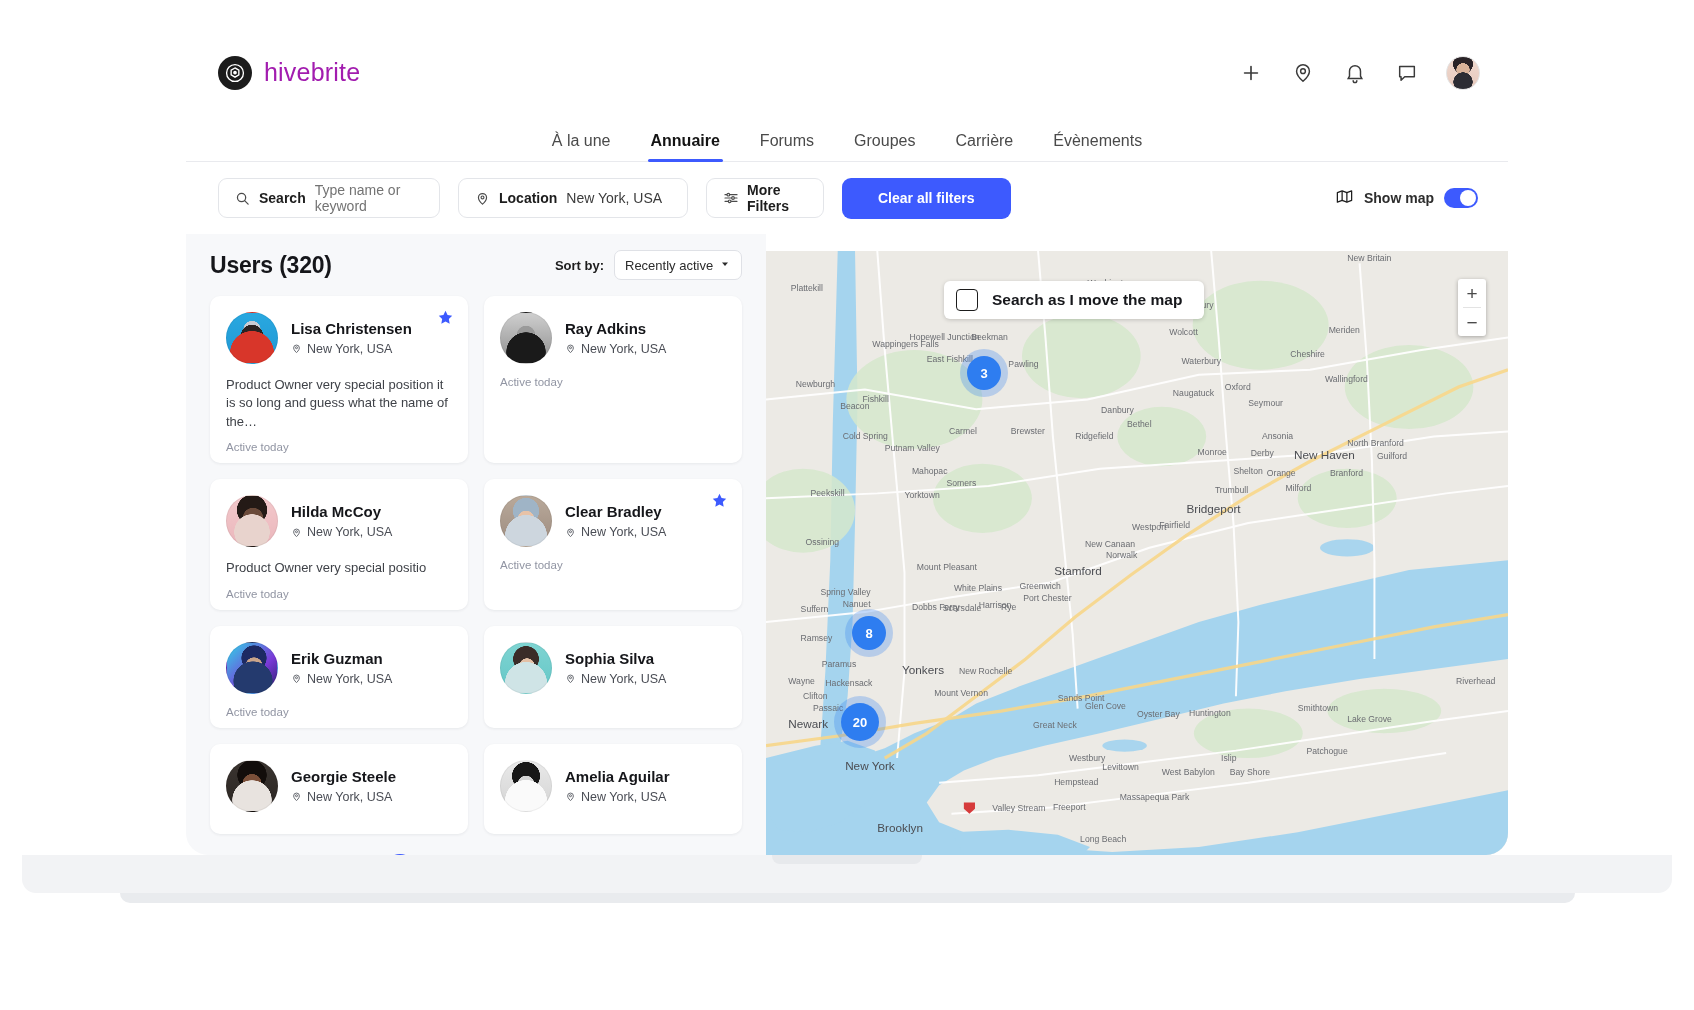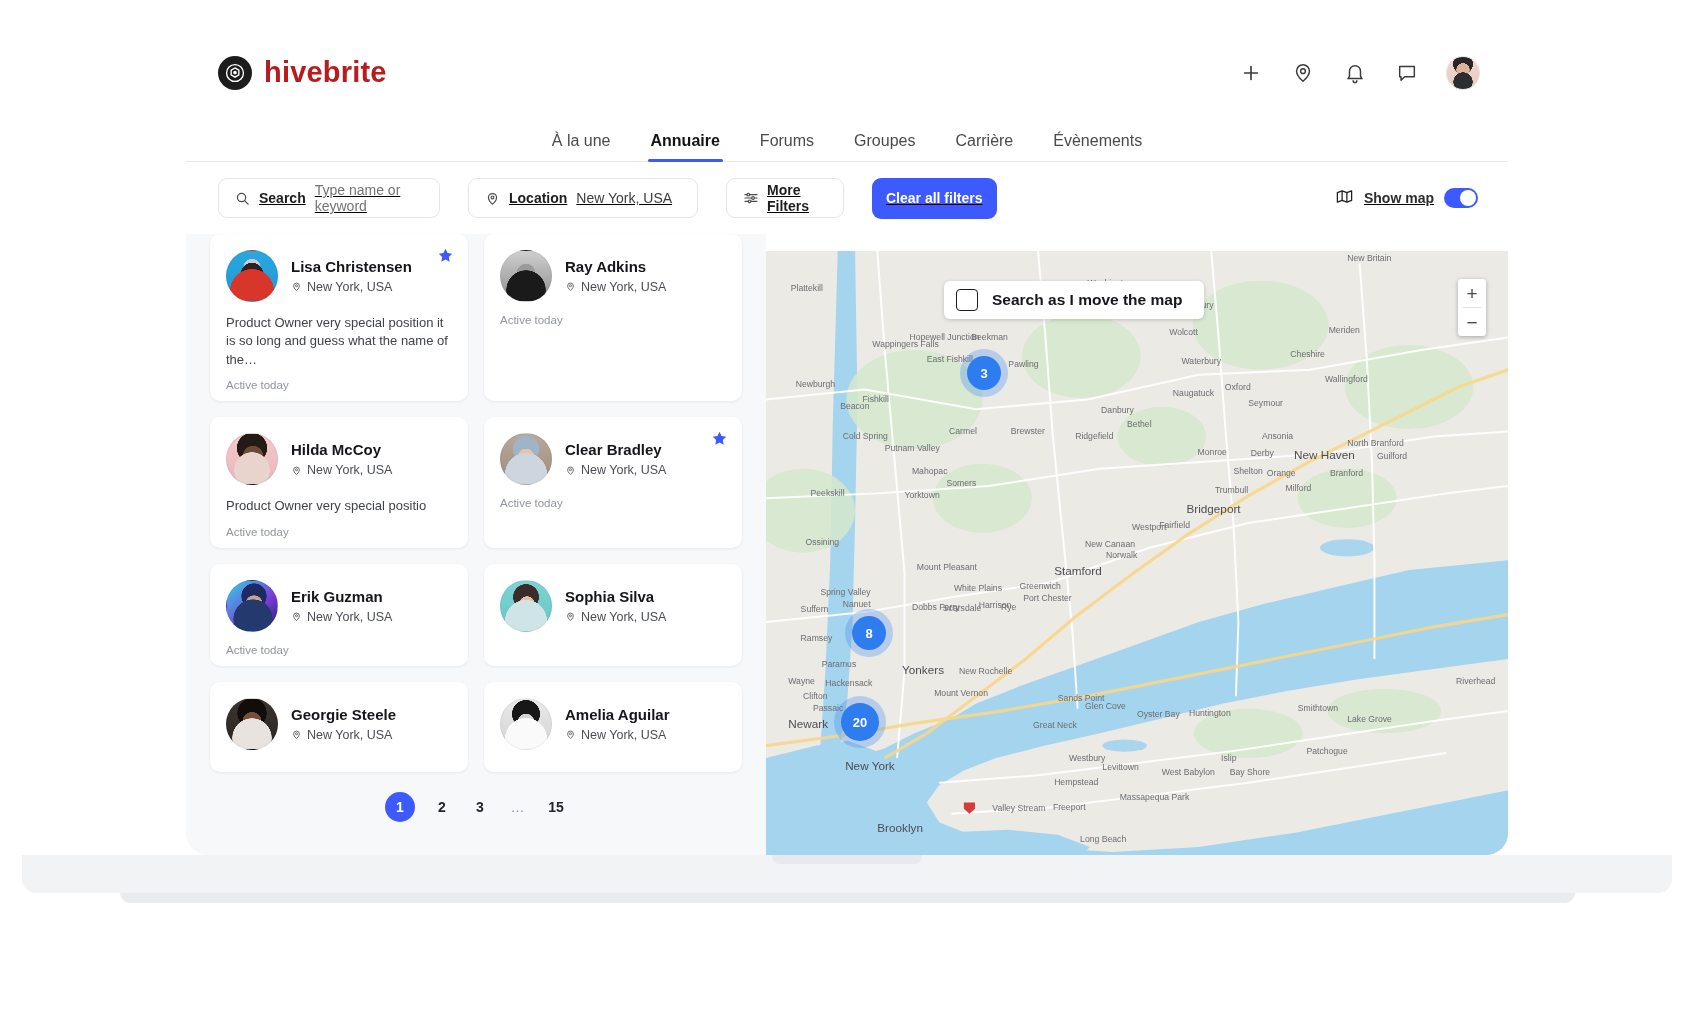--- a/index.html
+++ b/index.html
@@ -40,21 +40,21 @@
     display:flex; align-items:center; padding: 0 28px 0 32px;
   }
   .brand { display:flex; align-items:center; gap: 12px; }
   .brand-mark {
     width: 34px; height: 34px; border-radius: 50%;
     background: #1c1c1c; position: relative;
     display:flex; align-items:center; justify-content:center;
   }
   .brand-mark svg { display:block; }
   .brand-name {
-    font-size: 29px; color:#b91c1c; letter-spacing:.2px; font-weight: 700;
+    font-size: 25px; color:#a21caf; letter-spacing:.2px; font-weight: 400;
   }
   .top-actions{ margin-left:auto; display:flex; align-items:center; gap: 26px; }
   .ic { width: 26px; height: 26px; color:#3b3b3b; display:flex; align-items:center; justify-content:center; }
   .ic svg{ display:block; }
   .avatar-top{
     width:34px; height:34px; border-radius:50%;
     background:
       radial-gradient(circle at 50% 78%, #2c2c33 0 32%, transparent 33%),
       radial-gradient(circle at 50% 40%, #d9b39a 0 26%, transparent 27%),
       radial-gradient(circle at 50% 22%, #2a2327 0 33%, transparent 34%),
@@ -74,36 +74,36 @@
   }
   .tab.active{ color:#141414; font-weight:700; }
   .tab.active:after{
     content:""; position:absolute; left:-3px; right:-3px; bottom:-1px;
     height:3px; background:#3d5afe; border-radius:2px;
   }
 
   
   .filterbar{
     height: 72px; background:#fff; display:flex; align-items:center;
-    padding: 0 30px 0 32px; gap: 28px; text-decoration: underline;
+    padding: 0 30px 0 32px; gap: 18px;
   }
   .field{
     height: 40px; border:1px solid #e3e5e9; border-radius: 9px;
     display:flex; align-items:center; gap:9px; padding: 0 16px;
     background:#fff;
   }
   .field .glyph{ color:#4b4b4b; display:flex; }
   .field .lbl{ font-size: 14px; font-weight:700; color:#1d1d1d; }
   .field .val{ font-size: 14px; color:#3b3b3b; }
   .field .ph{ font-size: 14px; color:#737373; }
   #search-field{ width: 222px; }
   #location-field{ width: 230px; }
   #more-filters{ width: 118px; gap:8px; cursor:pointer; }
   .btn-primary{
-    height: 41px; padding: 0 14px; border-radius: 9px; border:none;
+    height: 41px; padding: 0 36px; border-radius: 9px; border:none;
     background:#3d5afe; color:#fff; font-size:14px; font-weight:700;
     font-family:"Liberation Sans", sans-serif; cursor:pointer;
   }
   .showmap{
     margin-left:auto; display:flex; align-items:center; gap: 10px;
   }
   .showmap .lbl{ font-size:14px; color:#2d2d2d; font-weight:600;}
   .toggle{
     width: 34px; height: 20px; border-radius: 12px; background:#3d5afe;
     position:relative; cursor:pointer;
@@ -309,20 +309,34 @@
         </span>
         <span class="lbl">Show map</span>
         <span class="toggle"></span>
       </div>
     </div>
 
     <div class="content">
 
       <div class="list-pane">
 
+        <div class="list-head">
+          <div class="list-title">Users (320)</div>
+          <div class="sort-wrap">
+            <span class="sort-label">Sort by:</span>
+            <div class="sort-select">
+              <span>Recently active</span>
+              <span class="caret">
+                <svg width="12" height="12" viewBox="0 0 24 24" fill="#2b2b2b">
+                    <path d="M6 9l6 7 6-7z"></path>
+                  </svg>
+              </span>
+            </div>
+          </div>
+        </div>
 
         <div class="cards">
 
           <div class="card tall">
             <span class="star">
               <svg width="17" height="17" viewBox="0 0 24 24" fill="#3d5afe">
                   <path d="M12 2.5l2.9 6.1 6.6.9-4.8 4.6 1.2 6.6L12 17.6 6.1 20.7l1.2-6.6L2.5 9.5l6.6-.9z"></path>
                 </svg>
             </span>
             <div class="card-top">

